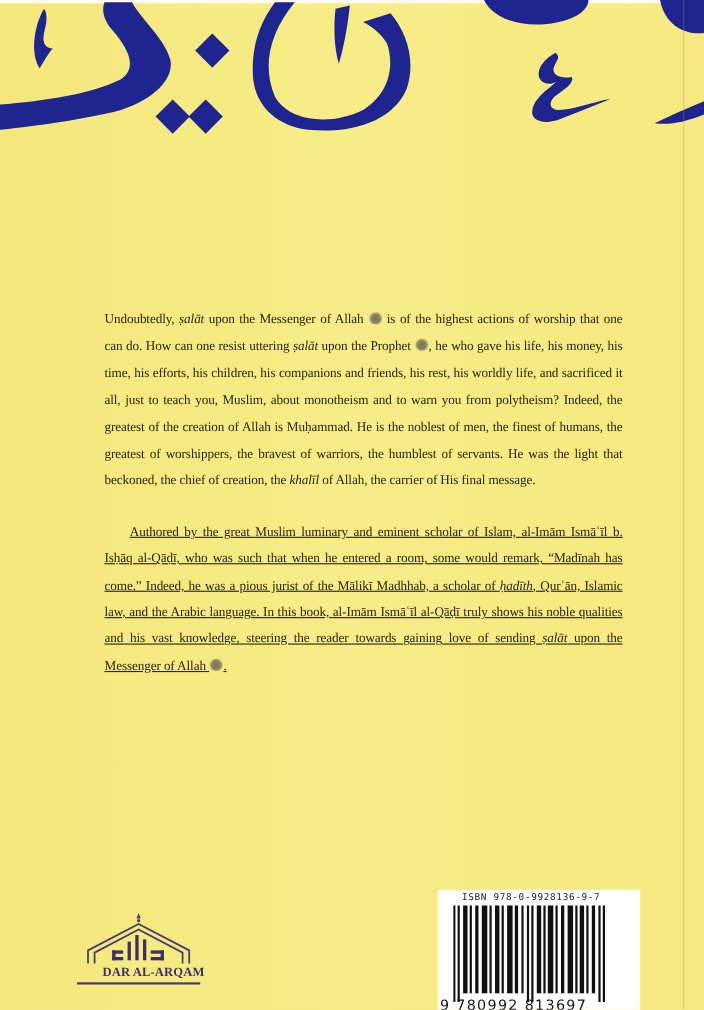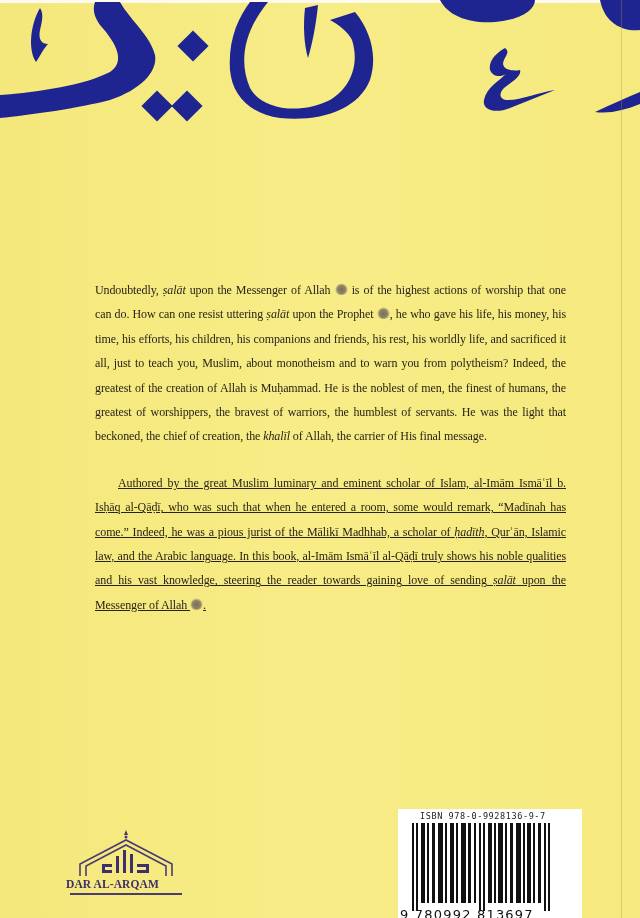--- a/index.html
+++ b/index.html
@@ -28,21 +28,21 @@
   .blurb p { margin: 0; }
   .blurb p.indent { text-indent: 23px; margin-top: 22px; text-decoration: underline; }
   .blurb em { font-style: italic; }
   .pbuh {
     display: inline-block; width: 13px; height: 12px; vertical-align: -1px;
     background: radial-gradient(circle at 50% 55%, #7a7058 0%, #8f856a 45%, rgba(0,0,0,0) 70%);
     border-radius: 45% 45% 40% 40%;
   }
   .publisher { position: absolute; left: 66px; top: 826px; width: 120px; height: 70px; }
   .publisher-name {
-    position: absolute; left: 0; top: 52px; width: 120px; text-align: left;
+    position: absolute; left: 0; top: 52px; width: 120px; text-align: right;
     font-size: 11.5px; font-weight: bold; color: #3d2f6e; letter-spacing: 0.1px;
   }
   .publisher-underline { position:absolute; left:4px; top:67px; width:112px; height:2px; background:#4a3b72; }
   .barcode-box {
     position: absolute; left: 398px; top: 809px; width: 160px; height: 140px;
     background: #ffffff;
     padding-left: 24px;
   }
   .isbn-text {
     position: absolute; left: 22px; top: 2px; font-family: "DejaVu Sans Mono", monospace;

